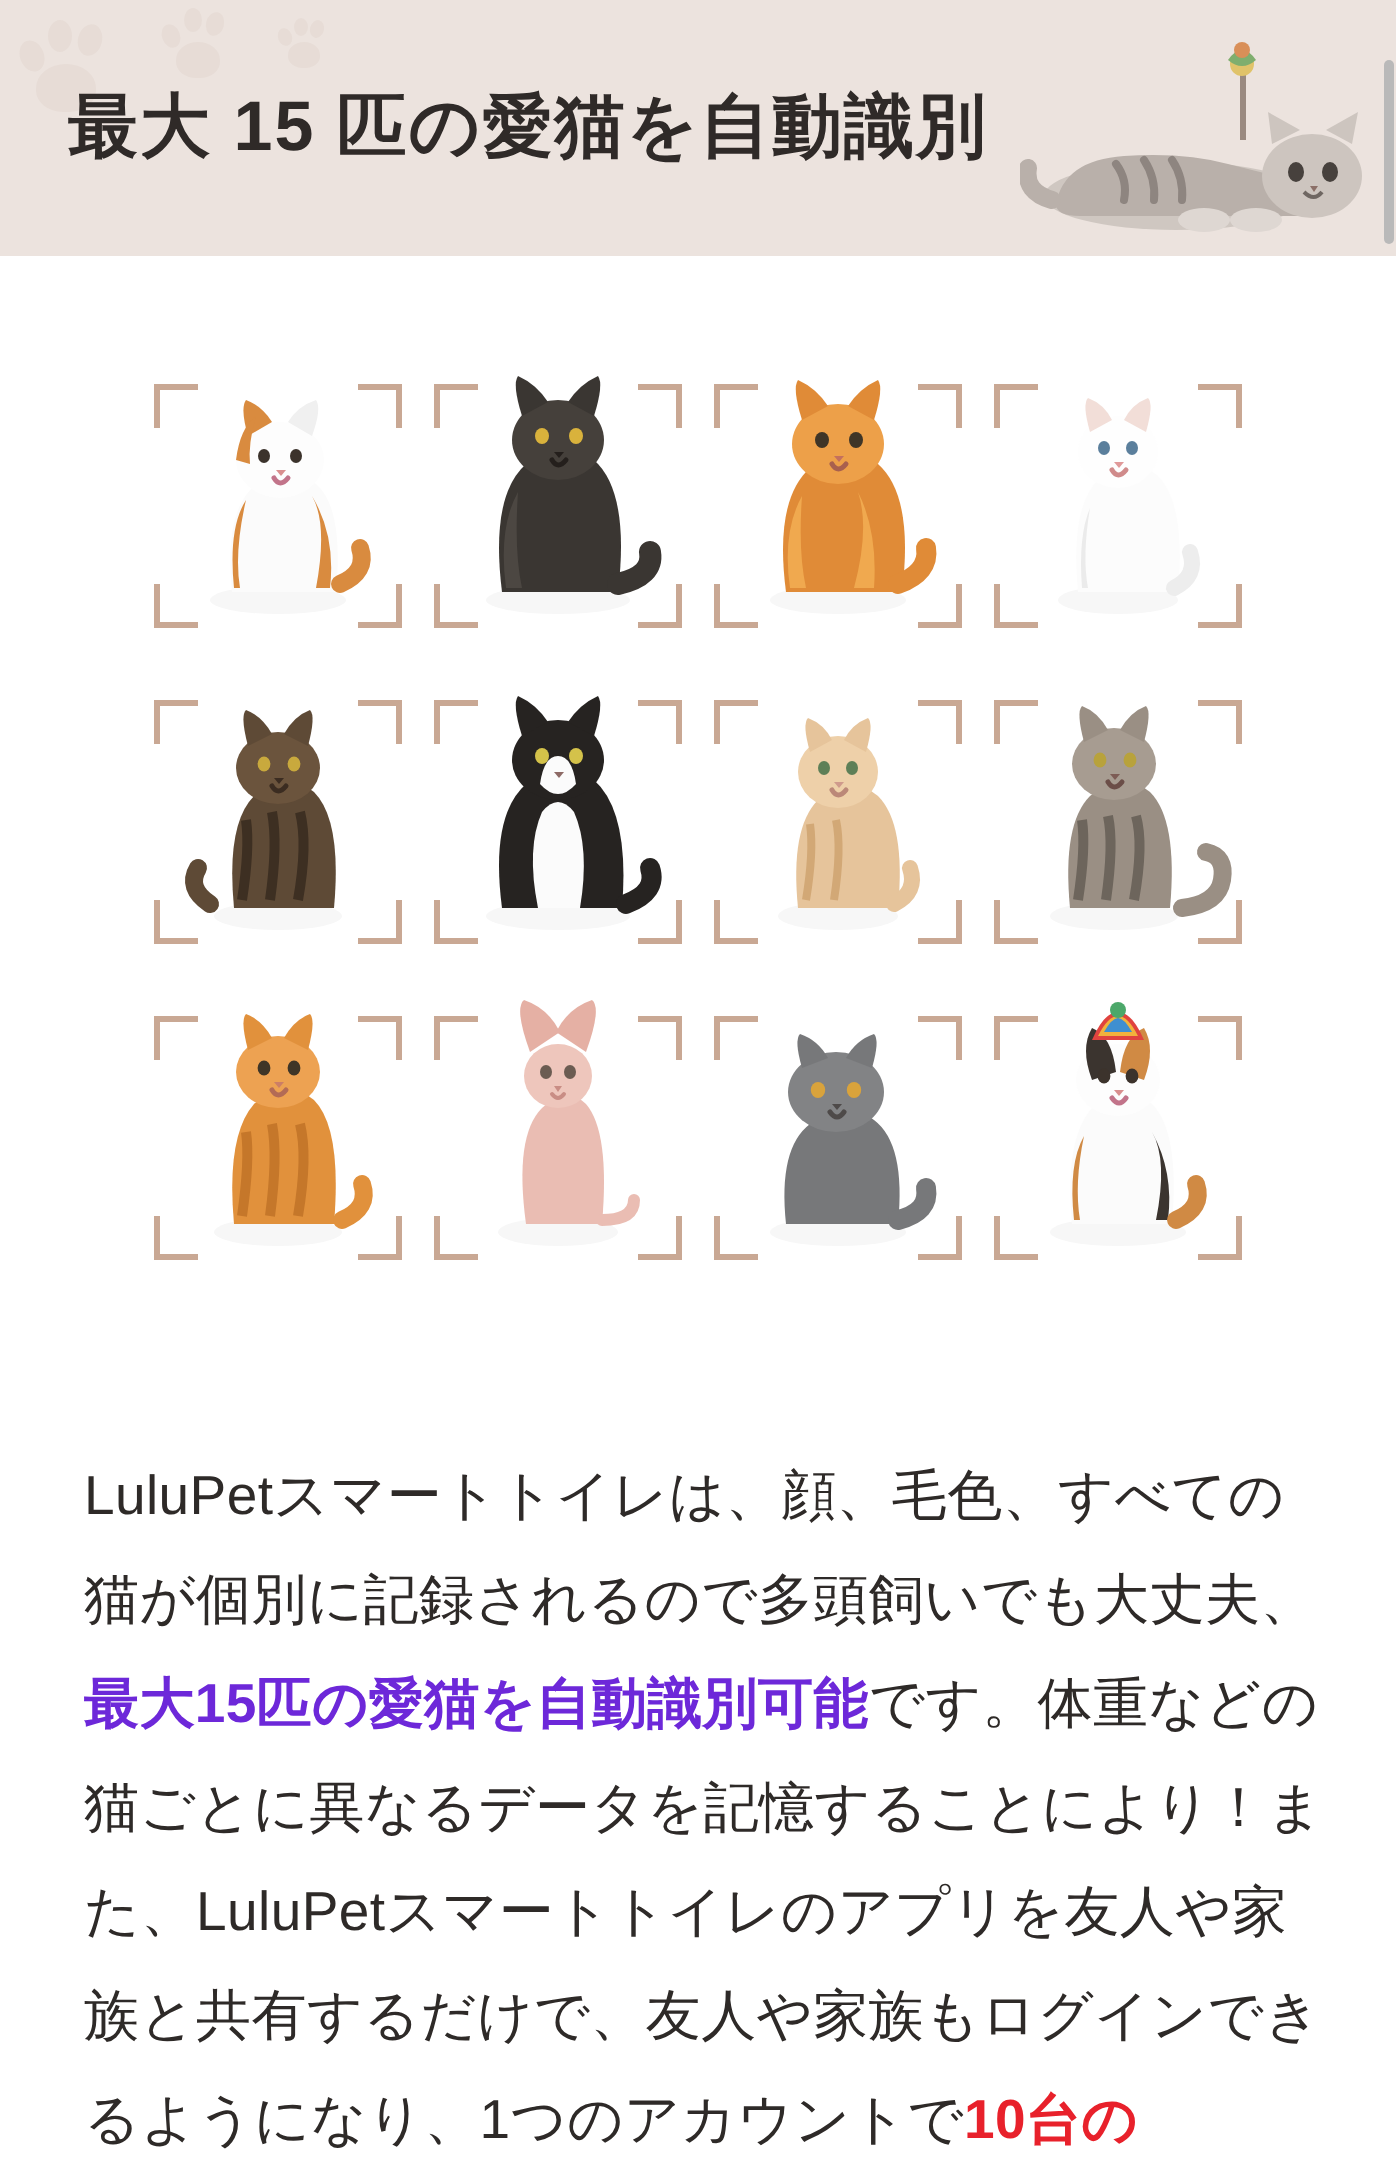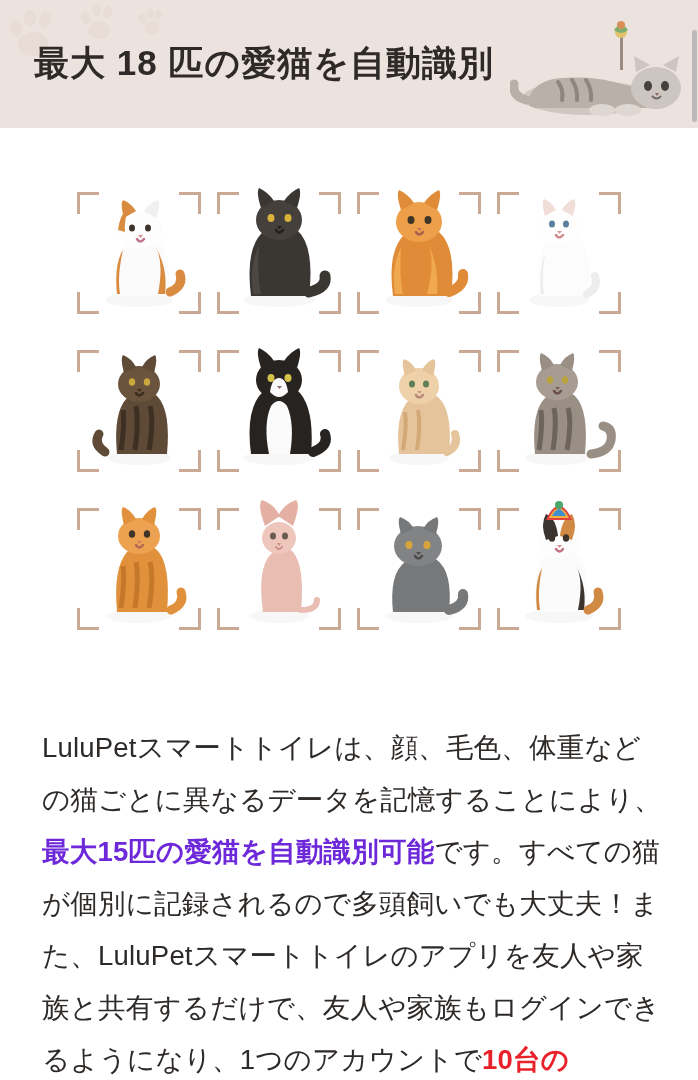--- a/index.html
+++ b/index.html
@@ -143,21 +143,21 @@
       <div class="pad" style="left:23px;top:6px;width:9px;height:12px;transform:rotate(14deg);"></div>
       <div class="pad" style="left:8px;top:21px;width:22px;height:18px;border-radius:50% 50% 45% 45%;"></div>
     </div>
     <div class="paw" style="left:138px;top:6px;width:30px;height:28px;">
       <div class="pad" style="left:1px;top:8px;width:7px;height:9px;transform:rotate(-20deg);"></div>
       <div class="pad" style="left:9px;top:3px;width:7px;height:9px;"></div>
       <div class="pad" style="left:17px;top:4px;width:7px;height:9px;transform:rotate(14deg);"></div>
       <div class="pad" style="left:6px;top:15px;width:16px;height:13px;border-radius:50% 50% 45% 45%;"></div>
     </div>
 
-    <div class="header-title">最大 18 匹の愛猫を自動識別</div>
+    <div class="header-title">最大 15 匹の愛猫を自動識別</div>
 
     <svg class="header-cat" viewBox="0 0 180 104">
 
       <g>
         <rect x="110" y="18" width="3" height="34" fill="#9a8a80"></rect>
         <circle cx="111" cy="14" r="6" fill="#e0c36a"></circle>
         <path d="M104 12 q7 -10 14 0 q-7 6 -14 0z" fill="#7fae6e"></path>
         <circle cx="111" cy="7" r="4" fill="#d98f58"></circle>
       </g>
 
@@ -437,20 +437,20 @@
           <path d="M48 20 q4 -7 7 -7 q3 0 7 7z" fill="#3f8fd0"></path>
           <circle cx="55" cy="9" r="4" fill="#4ca86a"></circle>
         </g>
         <path d="M84 114 q14 -6 10 -18" stroke="#d08a44" stroke-width="9" fill="none" stroke-linecap="round"></path>
       </svg>
     </div>
 
   </div>
 
   <div class="body-copy">
-    <span>LuluPetスマートトイレは、顔、毛色、体重などの猫ごとに異なるデータを記憶することにより、</span><span class="hl">最大15匹の愛猫を自動識別可能</span><span>です。すべての猫が個別に記録されるので多頭飼いでも大丈夫！また、LuluPetスマートトイレのアプリを友人や家族と共有するだけで、友人や家族もログインできるようになり、1つのアカウントで</span><span class="hl2">10台のLuluPet</span>
+    <span>LuluPetスマートトイレは、顔、毛色、すべての猫が個別に記録されるので多頭飼いでも大丈夫、</span><span class="hl">最大15匹の愛猫を自動識別可能</span><span>です。体重などの猫ごとに異なるデータを記憶することにより！また、LuluPetスマートトイレのアプリを友人や家族と共有するだけで、友人や家族もログインできるようになり、1つのアカウントで</span><span class="hl2">10台のLuluPet</span>
   </div>
 
   <div class="scrollbar-track">
     <div class="scrollbar-thumb"></div>
   </div>
 
 </div>
 
 </body></html>

